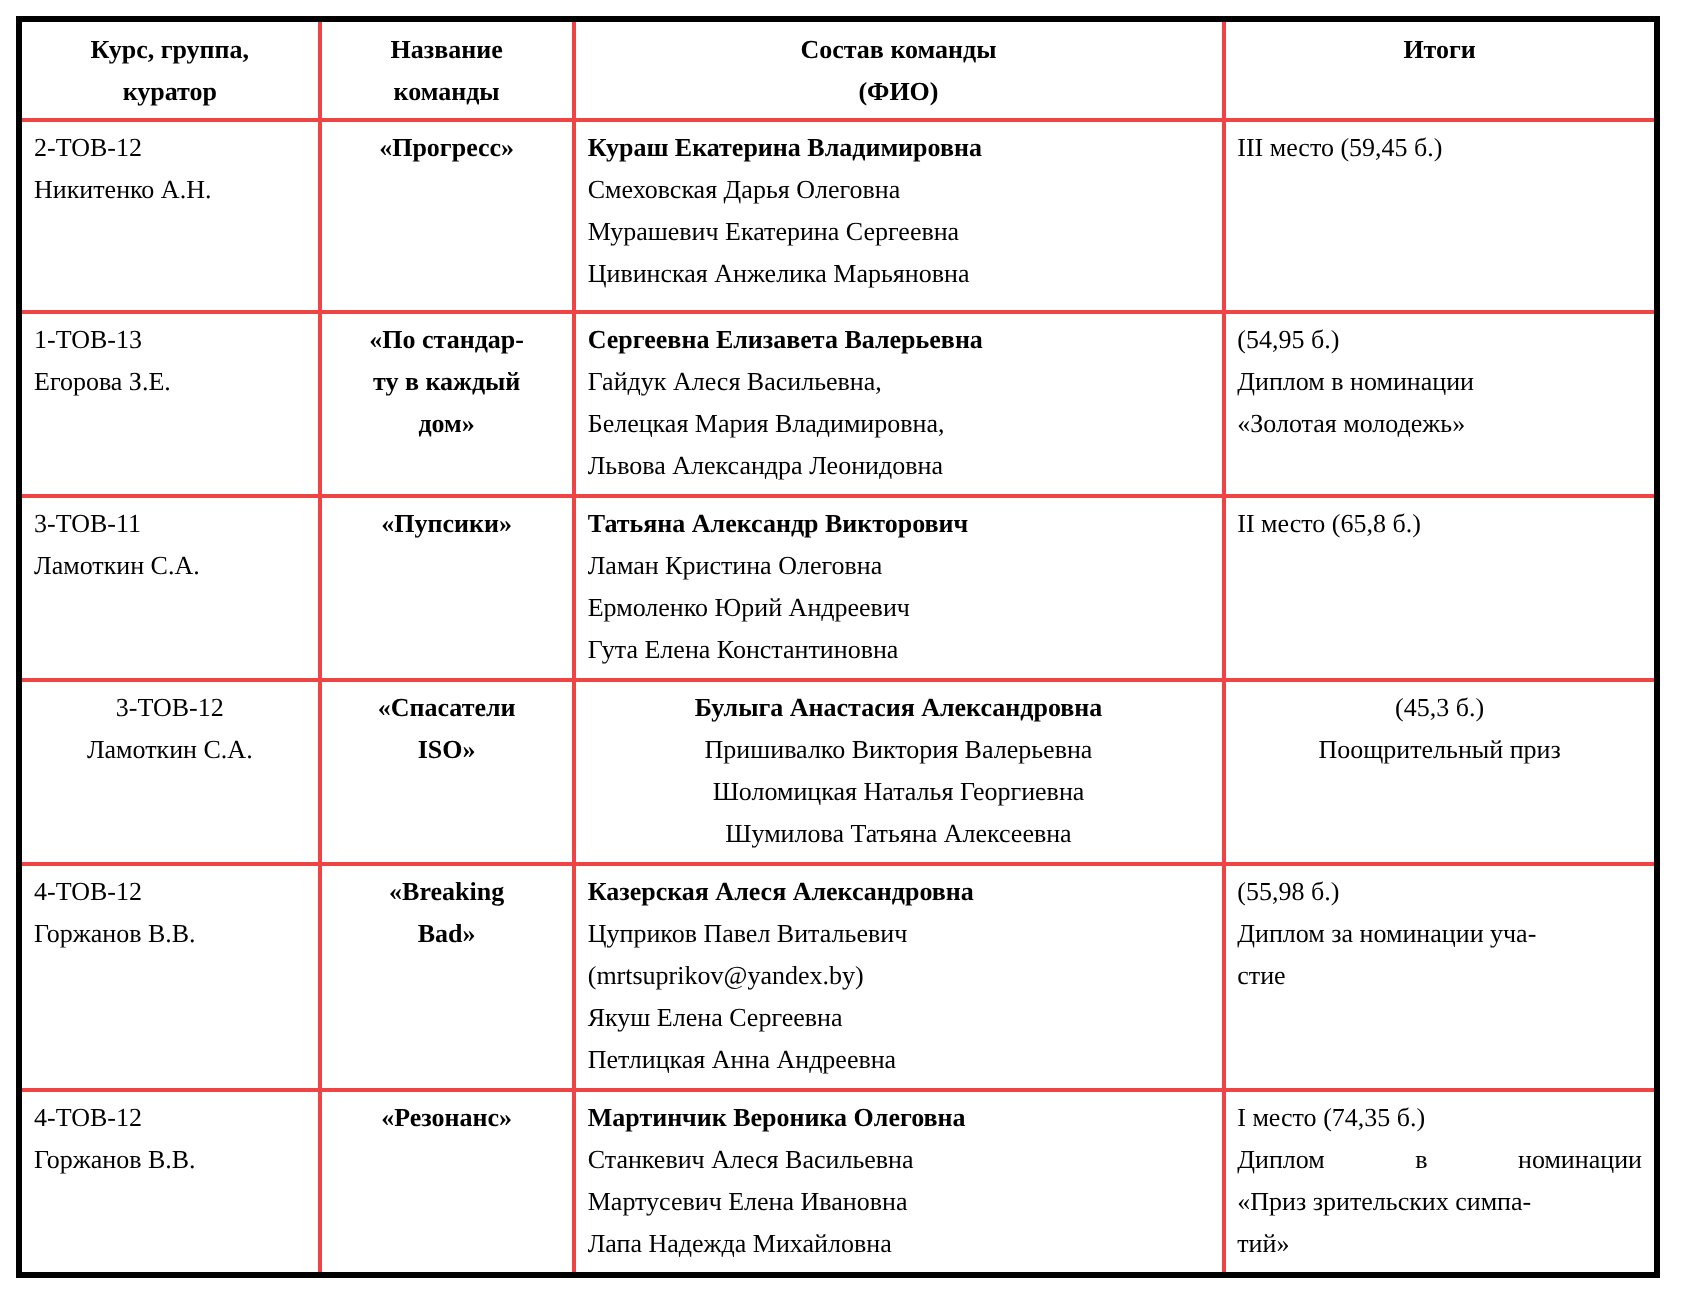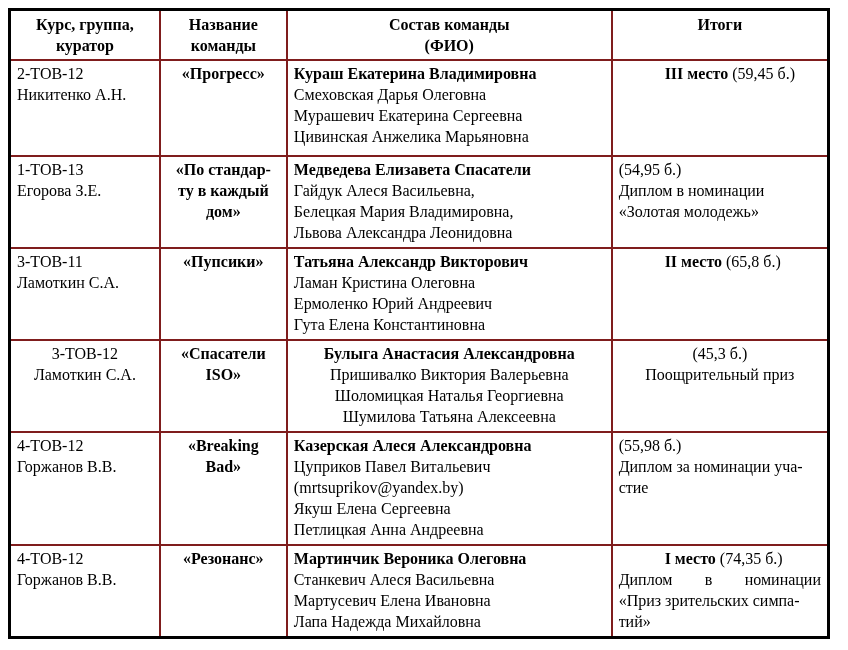--- a/index.html
+++ b/index.html
@@ -19,23 +19,23 @@
   table.results {
     position: absolute;
     left: 8px;
     top: 8px;
     width: 822px;
     border-collapse: collapse;
     table-layout: fixed;
   }
   table.results th,
   table.results td {
-    border: 2px solid #7f1d1d;
+    border: 2px solid #ef4444;
     vertical-align: top;
-    font-size: 16px;
+    font-size: 13px;
     line-height: 21px;
     padding: 2px 6px 4px 6px;
     overflow: hidden;
   }
   table.results {
     border: 3px solid #000000;
   }
   table.results th {
     font-weight: bold;
     text-align: center;
@@ -48,22 +48,21 @@
   }
   td.cell-team {
     text-align: center;
     font-weight: bold;
     margin-left: 36px;
   }
   td.cell-members .member-first {
     font-weight: bold;
   }
   td.cell-results .bold-part {
-    font-weight: bold;
-    margin-left: 46px;
+    font-weight: normal;
   }
   td.cell-results .line-justify {
     text-align: justify;
     text-align-last: justify;
   }
   tr.body-row-0 td { height: 88px; }
   tr.body-row-1 td { height: 82px; }
   tr.body-row-2 td { height: 78px; }
   tr.body-row-3 td { height: 82px; text-align: center; }
   tr.body-row-4 td { height: 104px; }
@@ -114,21 +113,21 @@
           <td class="cell-group">
             <div>1-ТОВ-13</div>
             <div>Егорова З.Е.</div>
           </td>
           <td class="cell-team">
             <div>«По стандар-</div>
             <div>ту в каждый</div>
             <div>дом»</div>
           </td>
           <td class="cell-members">
-            <div class="member-first">Медведева Елизавета Спасатели</div>
+            <div class="member-first">Сергеевна Елизавета Валерьевна</div>
             <div>Гайдук Алеся Васильевна,</div>
             <div>Белецкая Мария Владимировна,</div>
             <div>Львова Александра Леонидовна</div>
           </td>
           <td class="cell-results">
             <div><span>(54,95 б.)</span></div>
             <div><span>Диплом в номинации</span></div>
             <div><span>«Золотая молодежь»</span></div>
           </td>
         </tr>

